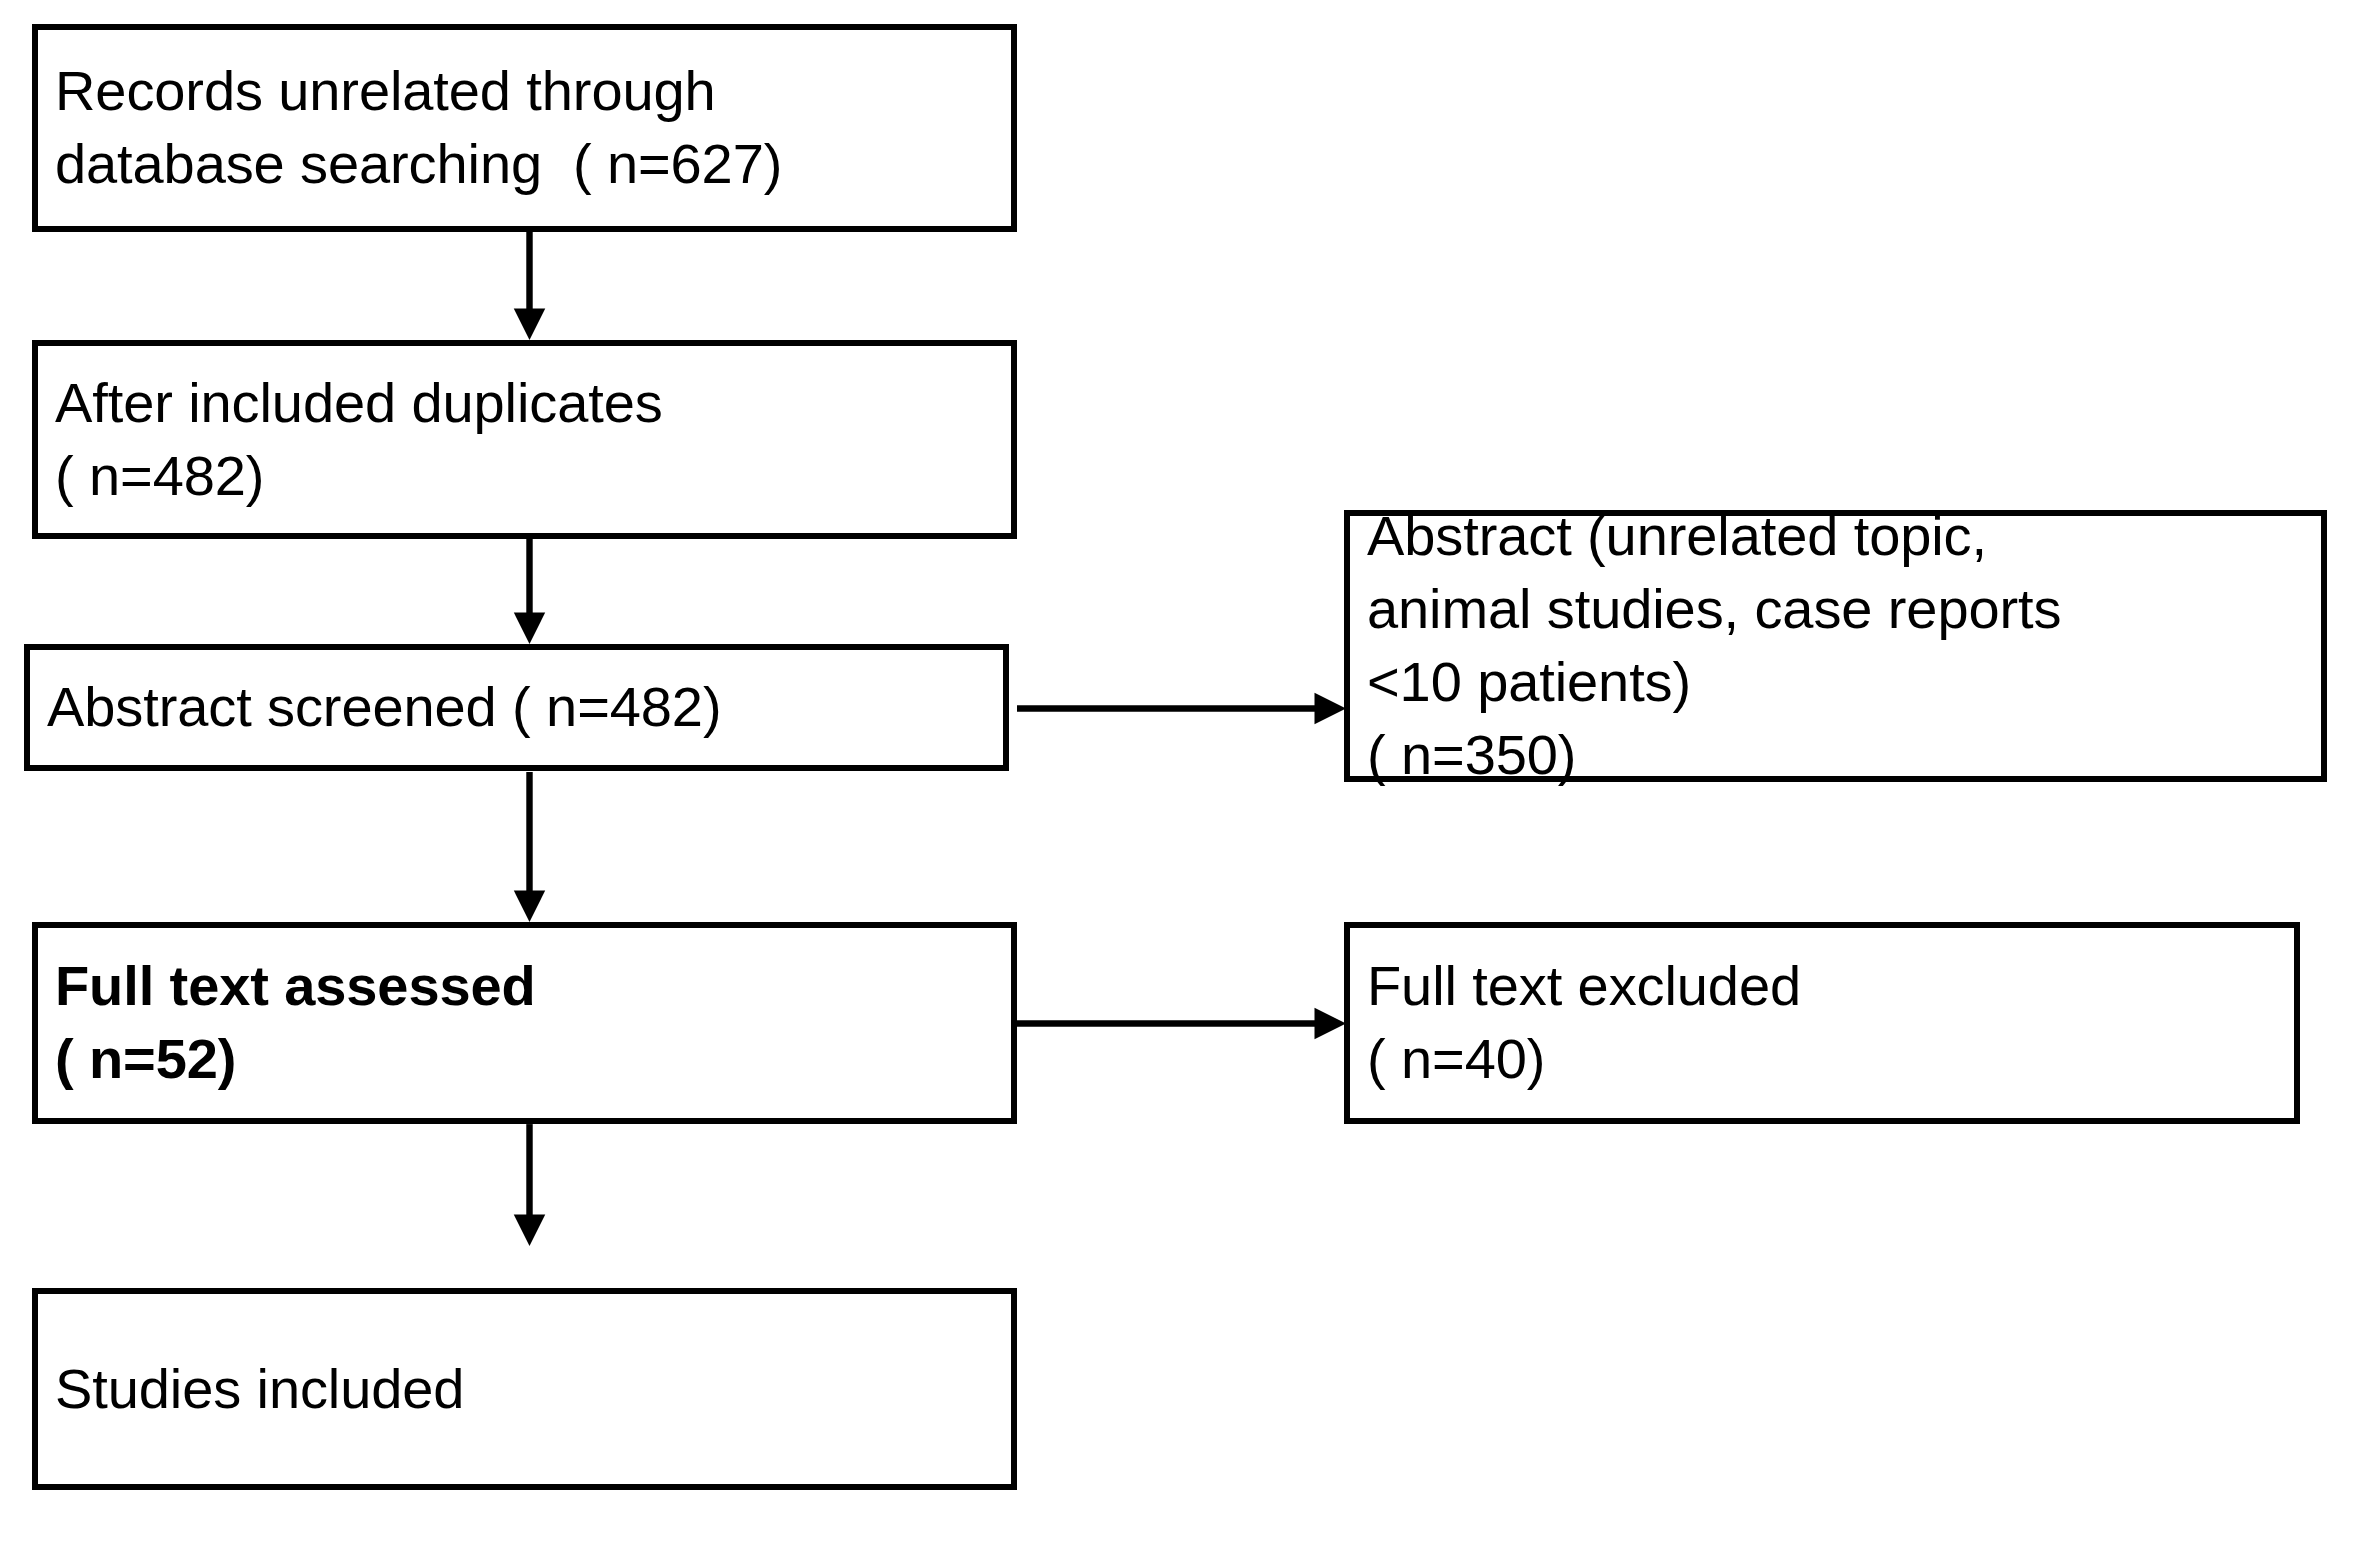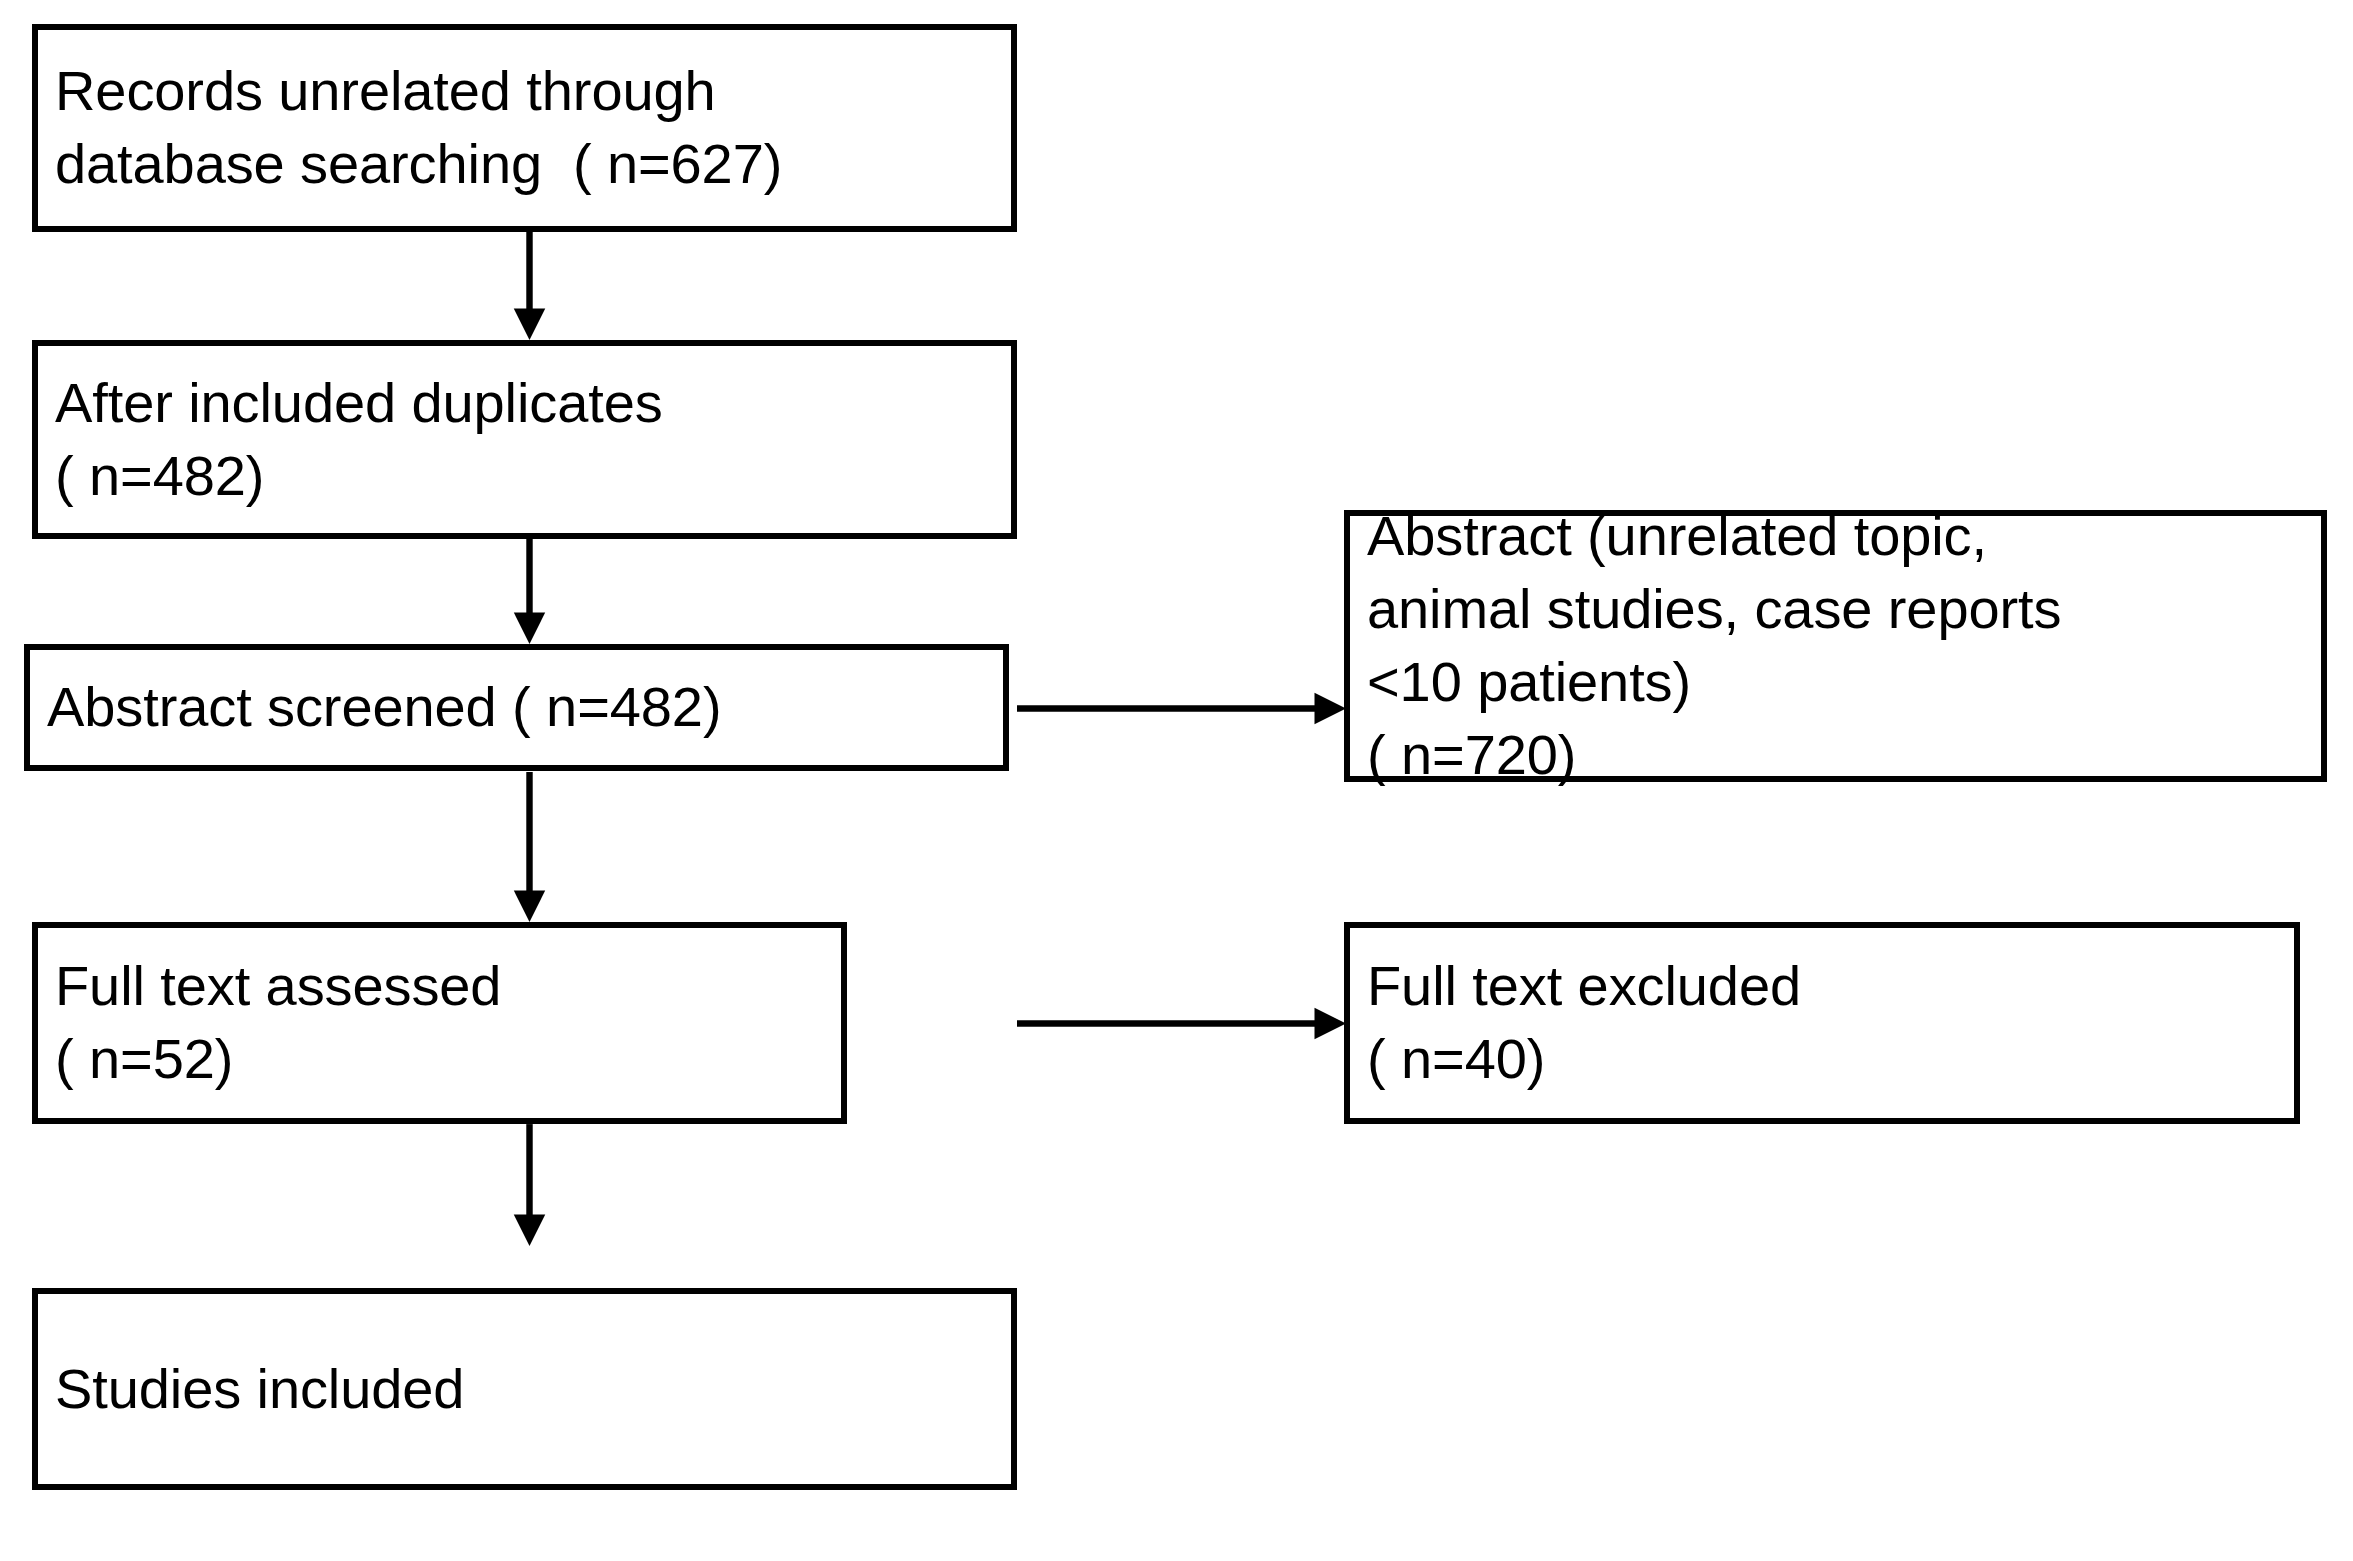--- a/index.html
+++ b/index.html
@@ -30,21 +30,21 @@
     font-size: 56px;
     line-height: 1.30;
     color: #000000;
     white-space: pre;
     letter-spacing: -0.1px;
   }
   
   #node-identified { left: 32px;  top: 23.6px;   width: 985px; height: 208px; }
   #node-duplicates { left: 32px;  top: 340px;  width: 985px; height: 199px; }
   #node-abstract   { left: 24px;  top: 644px;  width: 985px; height: 127px; }
-  #node-fulltext   { left: 32px;  top: 922px; width: 815px; height: 202px; }
+  #node-fulltext   { left: 32px;  top: 922px; width: 985px; height: 202px; font-weight: bold; }
   #node-included   { left: 32px;  top: 1288px; width: 985px; height: 202px; }
   
   #node-excluded       { left: 1344px; top: 510px;  width: 983px; height: 272px; }
   #node-fulltext-excl  { left: 1344px; top: 922px; width: 956px; height: 202px; }
 
   
   .vconn {
     position: absolute;
     width: 43px;
     overflow: visible;
@@ -81,21 +81,21 @@
   </div>
 
   <div class="node" id="node-included">
     <div class="line">Studies included</div>
   </div>
 
   <div class="node" id="node-excluded">
     <div class="line">Abstract (unrelated topic,</div>
     <div class="line">animal studies, case reports</div>
     <div class="line">&lt;10 patients)</div>
-    <div class="line">( n=720)</div>
+    <div class="line">( n=350)</div>
   </div>
 
   <div class="node" id="node-fulltext-excl">
     <div class="line">Full text excluded</div>
     <div class="line">( n=40)</div>
   </div>
 
   <div class="vconn" style="left:508px; top:231px; height:109px;">
     <svg width="43" height="109" viewBox="0 0 60 152">
       <line x1="30" y1="0" x2="30" y2="120" stroke="#000" stroke-width="9"></line>

